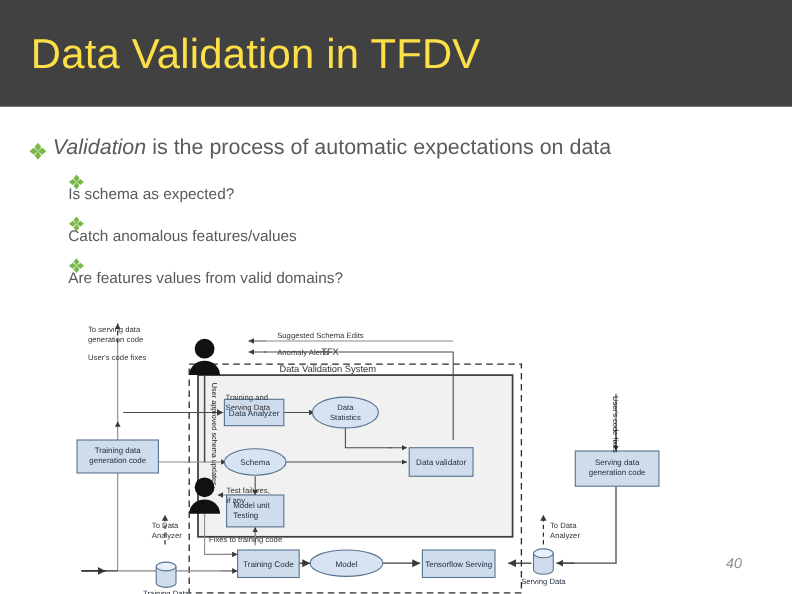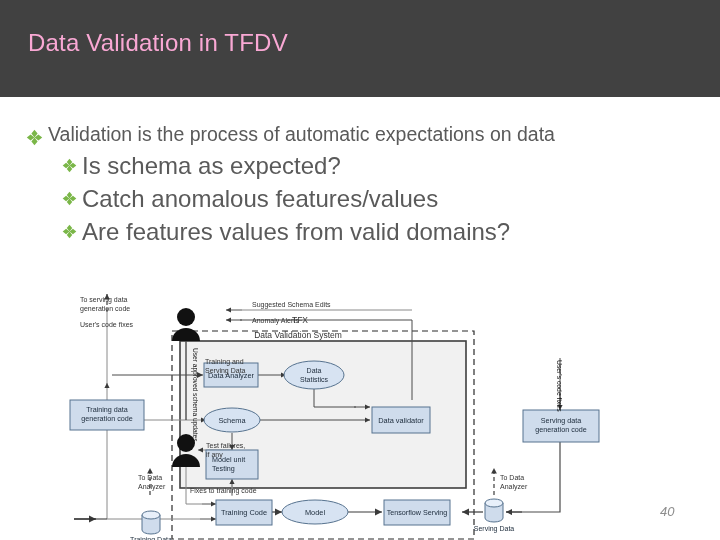--- a/index.html
+++ b/index.html
@@ -17,46 +17,46 @@
     background:#ffffff;
     overflow:hidden;
   }
   
   #title-bar{
     position:absolute;left:0;top:0;width:720px;height:97px;
     background:#414141;
   }
   #slide-title{
     position:absolute;left:28px;top:29px;
-    font-size:24px;color:#f9a8d4;
+    font-size:38px;color:#fde047;
     letter-spacing:0.2px;
     white-space:nowrap;
   }
   
   #bullets{
     position:absolute;left:26px;top:125px;width:680px;
   }
   .bullet-row{
     display:flex;align-items:flex-start;
     color:#5a5a5a;
     line-height:1.0;
   }
   .lvl1{font-size:19.5px;margin-bottom:9px;padding-left:0px;}
-  .lvl2{font-size:24px;margin-bottom:9px;padding-left:36px;}
+  .lvl2{font-size:14px;margin-bottom:9px;padding-left:36px;flex-direction:column;}
   .bmark{
     flex:0 0 auto;
     width:17px;height:17px;
     margin-right:5px;
     position:relative;
     top:4px;
   }
   .lvl2 .bmark{width:15px;height:15px;top:4px;}
   .bmark svg{display:block;}
   .btext{flex:1 1 auto;white-space:nowrap;}
-  .ital{}
+  .ital{font-style:italic;}
   
   #slide-number{
     position:absolute;left:660px;top:504px;
     font-size:13px;color:#8d8d8d;font-style:italic;
   }
   
   #diagram{
     position:absolute;left:60px;top:290px;width:620px;height:255px;
   }
   #diagram svg{display:block;}

